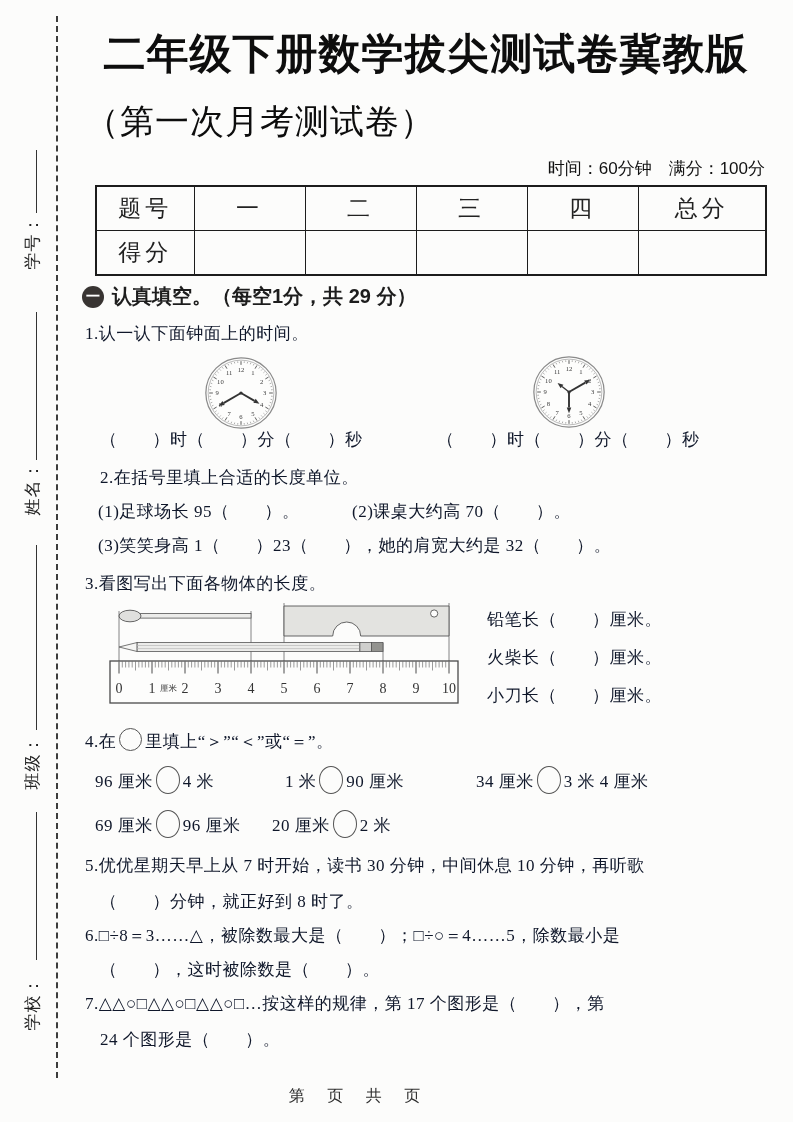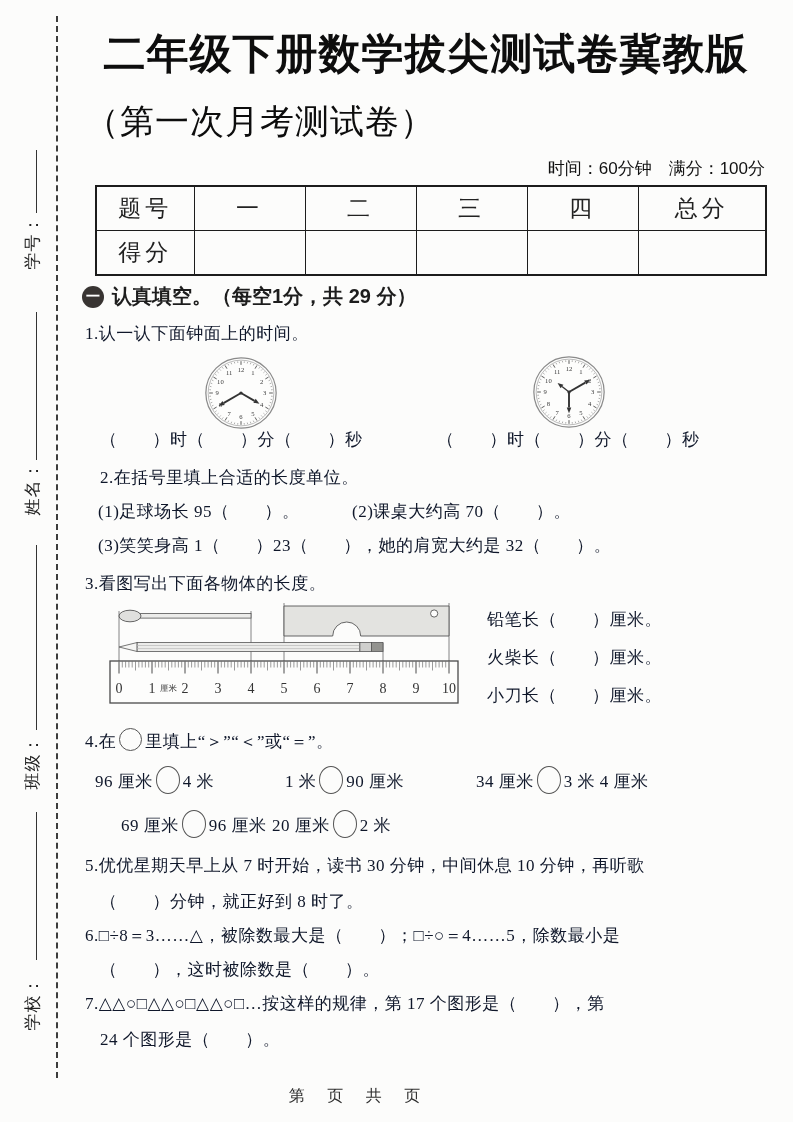--- a/index.html
+++ b/index.html
@@ -433,21 +433,21 @@
   <div class="abs q" style="left:487px;top:608px;">铅笔长（　　）厘米。</div>
   <div class="abs q" style="left:487px;top:646px;">火柴长（　　）厘米。</div>
   <div class="abs q" style="left:487px;top:684px;">小刀长（　　）厘米。</div>
 
   <div class="abs q" style="left:85px;top:728px;"><span>4.在</span><span class="head-circle"></span><span>里填上“＞”“＜”或“＝”。</span></div>
 
   <div class="abs q" style="left:95px;top:766px;"><span>96 厘米</span><span class="cmp-circle"></span><span>4 米</span></div>
   <div class="abs q" style="left:285px;top:766px;"><span>1 米</span><span class="cmp-circle"></span><span>90 厘米</span></div>
   <div class="abs q" style="left:468px;top:766px;margin-left:8px;"><span>34 厘米</span><span class="cmp-circle"></span><span>3 米 4 厘米</span></div>
 
-  <div class="abs q" style="left:95px;top:810px;margin-left:26px;"><span>69 厘米</span><span class="cmp-circle"></span><span>96 厘米</span></div>
+  <div class="abs q" style="left:95px;top:810px;"><span>69 厘米</span><span class="cmp-circle"></span><span>96 厘米</span></div>
   <div class="abs q" style="left:272px;top:810px;"><span>20 厘米</span><span class="cmp-circle"></span><span>2 米</span></div>
 
   <div class="abs q" style="left:85px;top:854px;">5.优优星期天早上从 7 时开始，读书 30 分钟，中间休息 10 分钟，再听歌</div>
   <div class="abs q" style="left:100px;top:890px;">（　　）分钟，就正好到 8 时了。</div>
 
   <div class="abs q" style="left:85px;top:924px;">6.□÷8＝3……△，被除数最大是（　　）；□÷○＝4……5，除数最小是</div>
   <div class="abs q" style="left:100px;top:958px;">（　　），这时被除数是（　　）。</div>
 
   <div class="abs q" style="left:85px;top:992px;">7.△△○□△△○□△△○□…按这样的规律，第 17 个图形是（　　），第</div>
   <div class="abs q" style="left:100px;top:1028px;">24 个图形是（　　）。</div>

